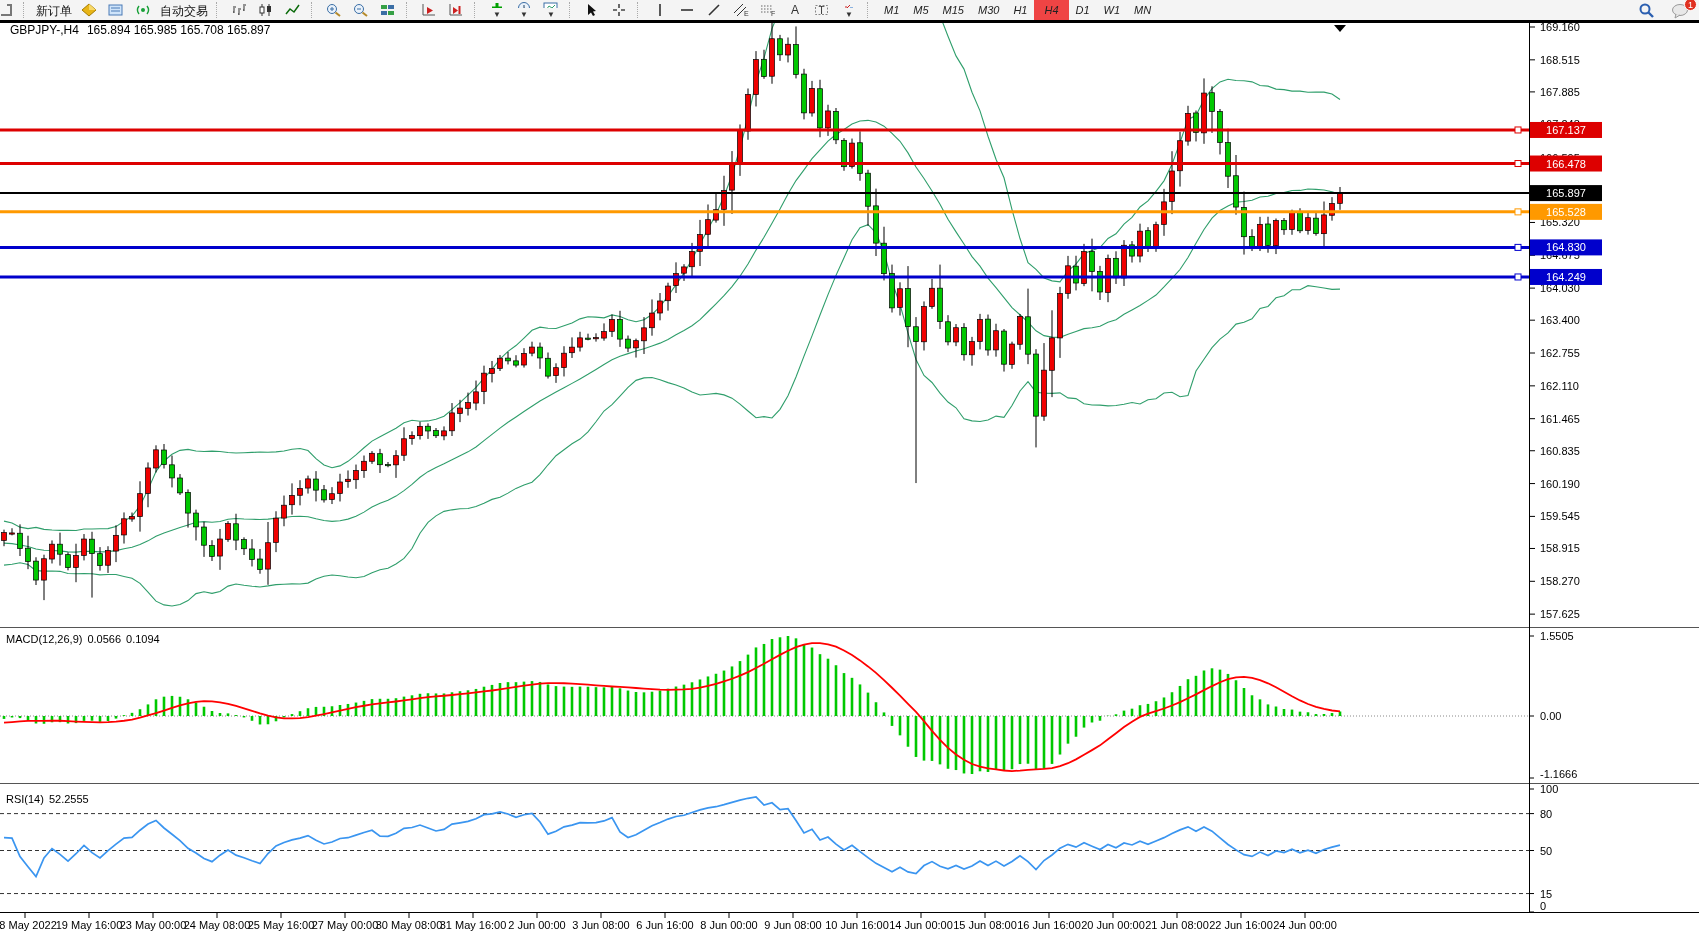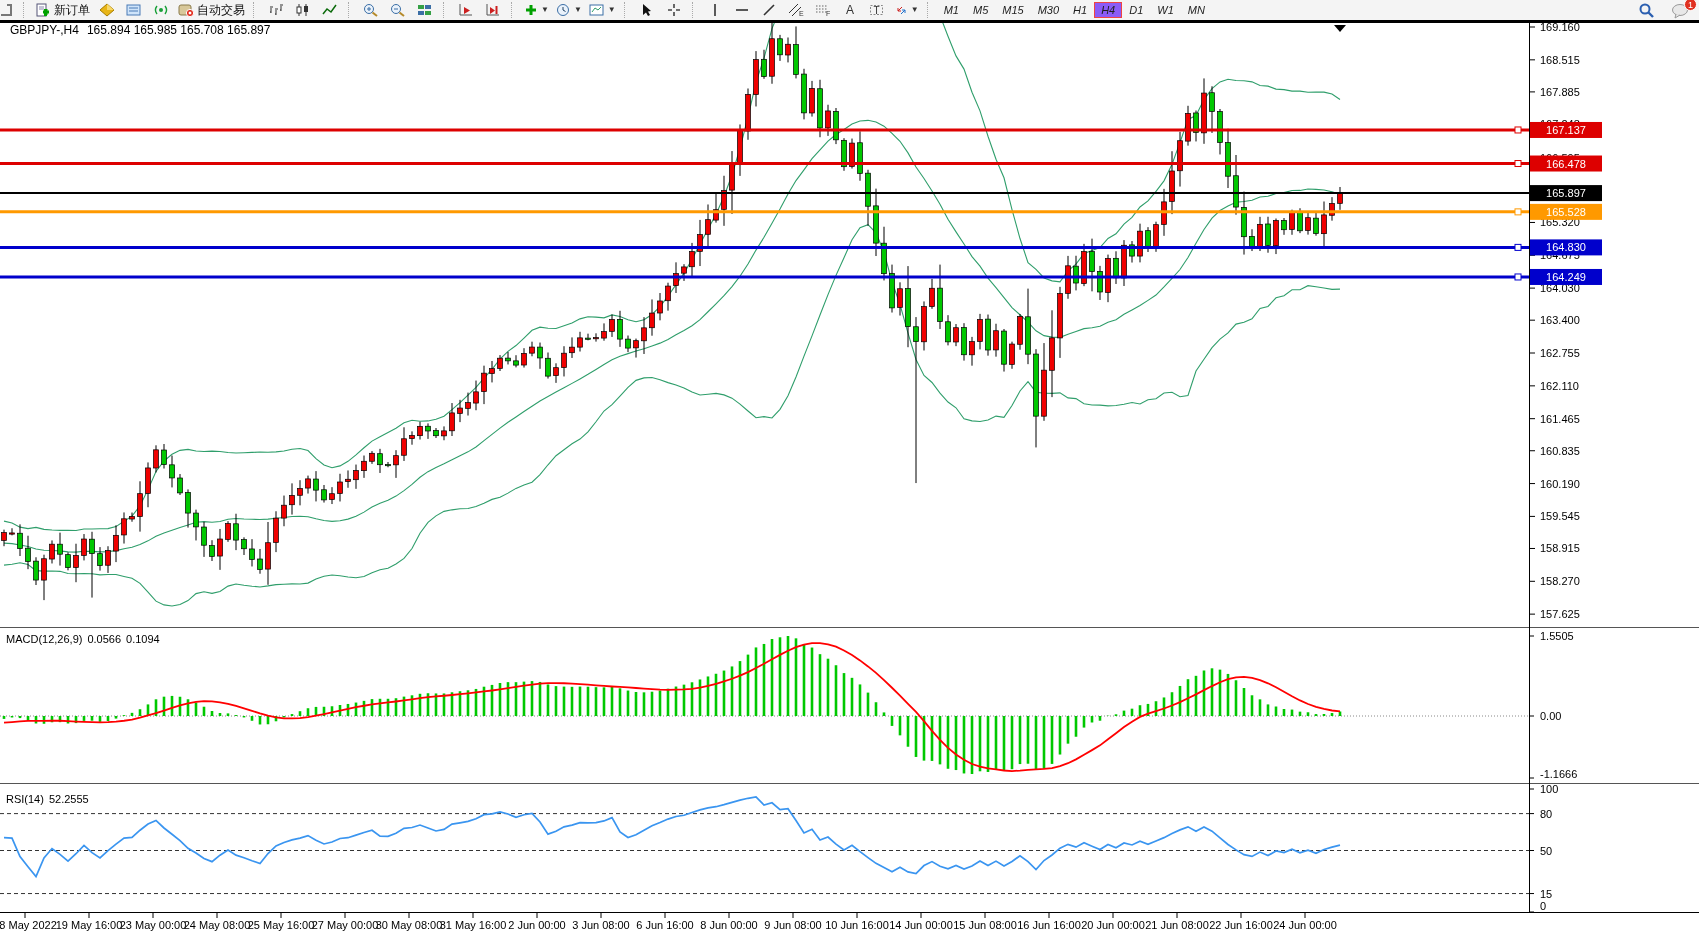--- a/index.html
+++ b/index.html
@@ -2,26 +2,26 @@
 <html><head>
 <meta charset="utf-8">
 <style>
   html,body{margin:0;padding:0;width:1699px;height:939px;overflow:hidden;background:#ffffff;
     font-family:"Liberation Sans", sans-serif;}
   #app{position:relative;width:1699px;height:939px;background:#fff;}
   
   #toolbar{position:absolute;left:0;top:0;width:1699px;height:20px;background:#f4f4f4;
     display:flex;align-items:center;gap:1px;padding-left:0;}
   .tbtn{height:18px;min-width:20px;display:flex;align-items:center;justify-content:center;
-    gap:3px;padding:0 2px;border:1px solid transparent;cursor:default;}
+    gap:3px;padding:0 2px;border:1px solid transparent;cursor:default;flex-direction:column;}
   .tbtn .cnlabel{font-size:12px;color:#111;white-space:nowrap;}
   .sep{width:5px;height:16px;border-left:1px dotted #aaa;margin:0 3px 0 4px;}
   .caret{font-size:8px;color:#333;line-height:8px;}
   .tf{font-size:11px;color:#222;padding:1px 6px;border:1px solid transparent;font-style:italic;}
-  .tf.active{background:#8b5cf6;border:1px solid #ef4444;}
+  .tf.active{background:#ef4444;border:4px solid #ef4444;}
   #tf-bar{display:flex;align-items:center;gap:0;}
   #right-icons{position:absolute;right:6px;top:1px;display:flex;align-items:center;gap:8px;}
   .badge{position:absolute;right:-5px;top:-4px;background:#e03020;color:#fff;font-size:9px;
     border-radius:7px;min-width:11px;height:11px;display:flex;align-items:center;justify-content:center;
     border:1px solid #fff;}
   #win-border{position:absolute;left:0;top:20px;width:1699px;height:3px;background:#000;}
   
   #chart-area{position:absolute;left:0;top:23px;width:1699px;height:916px;background:#fff;}
   svg text{font-family:"Liberation Sans", sans-serif;}
   .axis-lbl{font-size:11px;fill:#000;}

